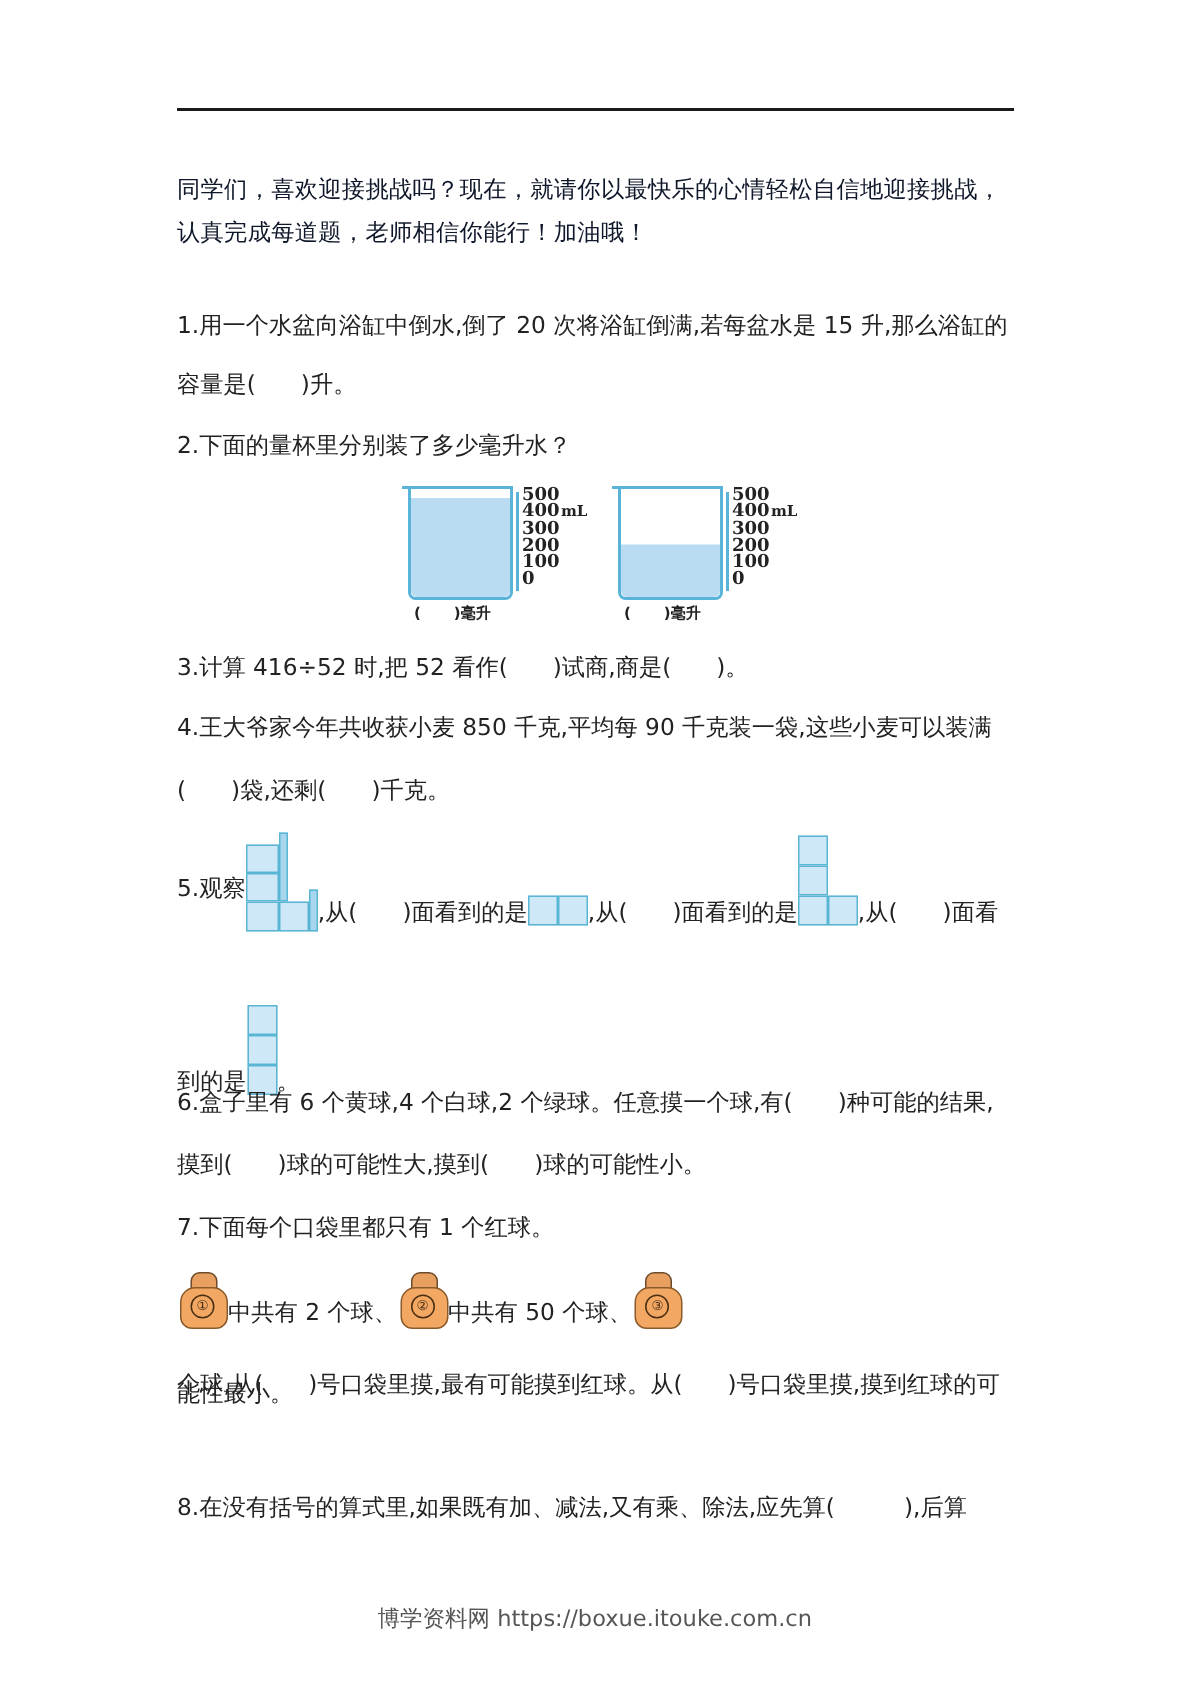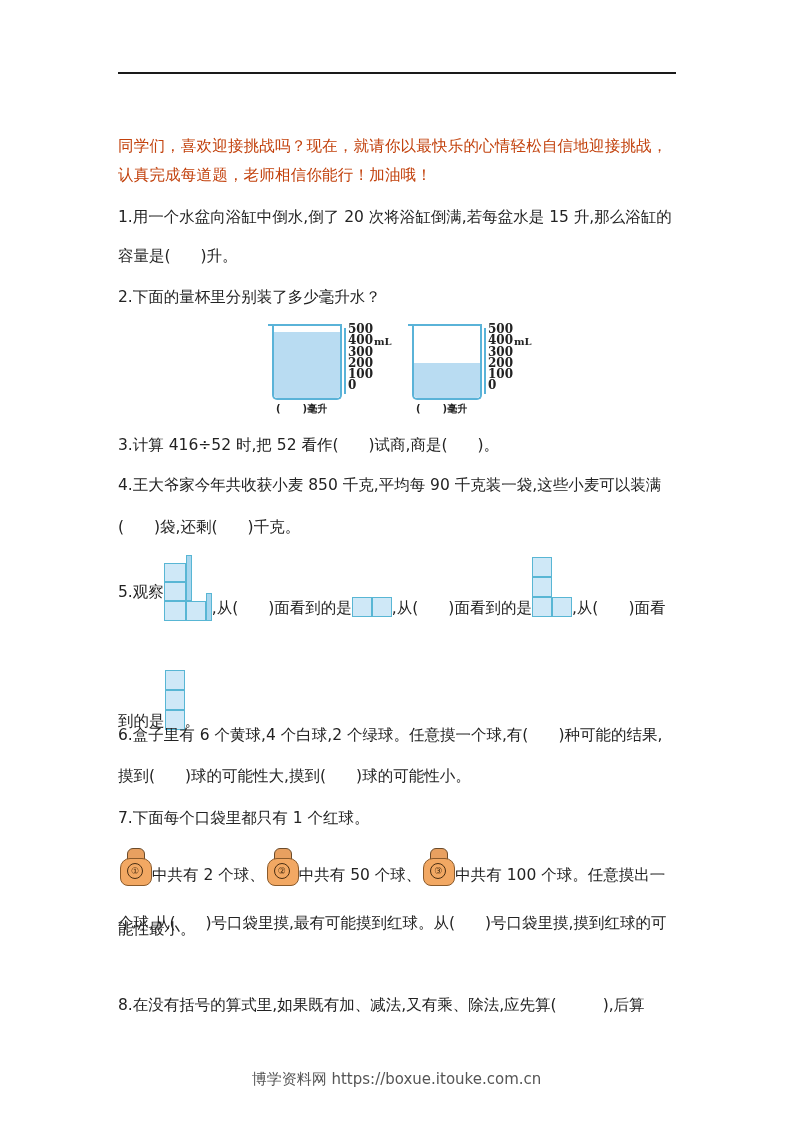--- a/index.html
+++ b/index.html
@@ -1,20 +1,20 @@
 <!DOCTYPE html>
 <html><head>
 <meta charset="utf-8">
 <style>
   html, body { margin:0; padding:0; background:#ffffff; }
   body { width:793px; height:1122px; position:relative; overflow:hidden;
          font-family:"DejaVu Sans","Liberation Sans",sans-serif; color:#222; }
   .hr { position:absolute; left:118px; top:72px; width:558px; height:2px; background:#1a1a1a; }
-  .intro { position:absolute; left:118px; top:112px; width:570px; color:#c2410c;
-           font-size:15.5px; line-height:29px; letter-spacing:0.2px;margin-top:20px; }
+  .intro { position:absolute; left:118px; top:112px; width:570px; color:#0f172a;
+           font-size:15.5px; line-height:29px; letter-spacing:0.2px; }
   .line { position:absolute; left:118px; font-size:15.5px; white-space:nowrap; color:#222; }
   .blank { display:inline-block; width:30px; }
   .blank-wide { display:inline-block; width:46px; }
   .footer { position:absolute; left:0; width:793px; top:1070px; text-align:center;
             font-size:15px; color:#555; }
   .beakers { position:absolute; left:268px; top:322px; width:270px; height:94px; }
   .beaker { position:absolute; top:0; width:120px; height:94px; }
   .beaker .cup { position:absolute; left:4px; top:4px; width:66px; height:72px;
                  border:2px solid #5ab3d8; border-top:none; border-radius:0 0 5px 5px; background:#fff; }
   .beaker .rim { position:absolute; left:0; top:2px; width:74px; height:4px; border-top:2px solid #5ab3d8; }
@@ -160,21 +160,20 @@
       <span class="neck"></span>
       <span class="body"></span>
       <span class="num">②</span>
     </span>
   <span>中共有 50 个球、</span>
   <span class="bag">
       <span class="neck"></span>
       <span class="body"></span>
       <span class="num">③</span>
     </span>
-  <span>中共有 100 个球。任意摸出一</span>
 </div>
 <div class="line" style="top:913px">
   <span>个球,从(</span><span class="blank"></span><span>)号口袋里摸,最有可能摸到红球。从(</span><span class="blank"></span><span>)号口袋里摸,摸到红球的可</span>
 </div>
 <div class="line" style="top:919px">能性最小。</div>
 
 <div class="line" style="top:995px">
   <span>8.在没有括号的算式里,如果既有加、减法,又有乘、除法,应先算(</span><span class="blank-wide"></span><span>),后算</span>
 </div>
 

